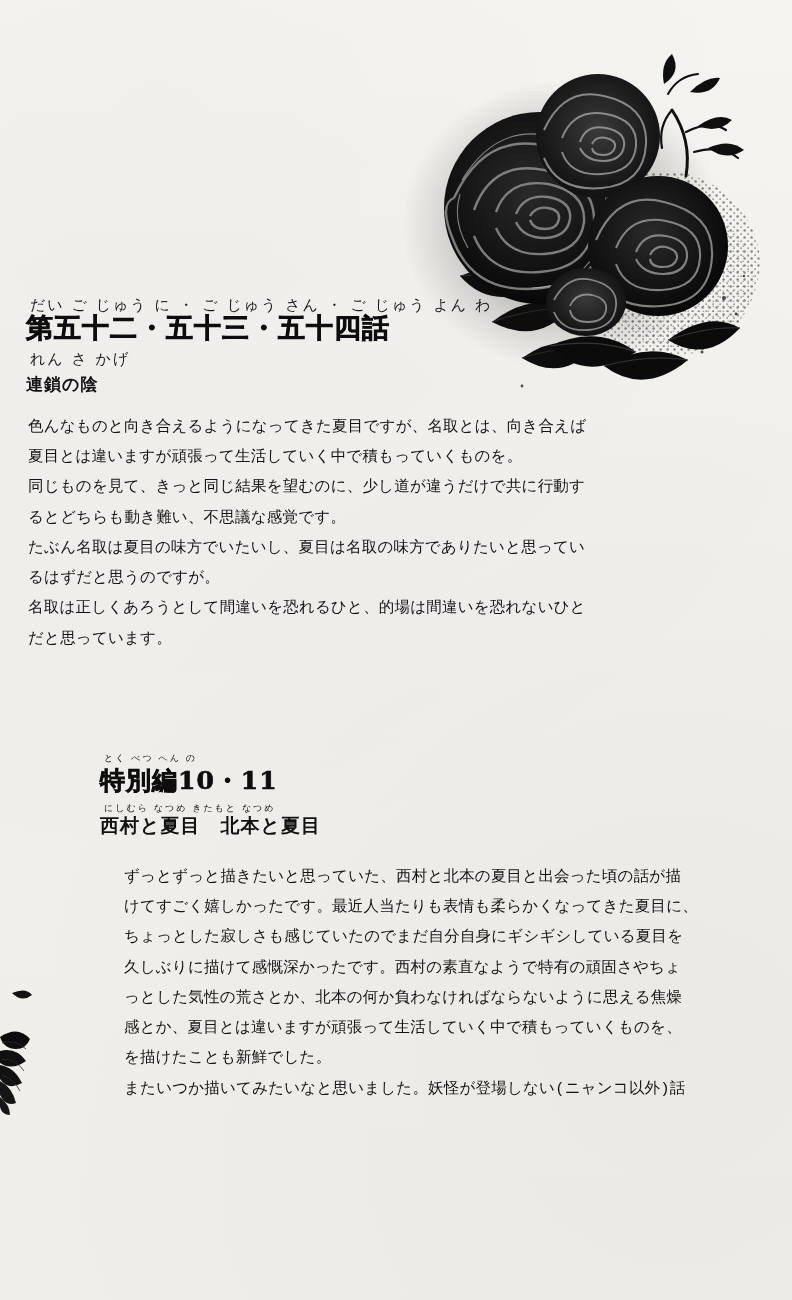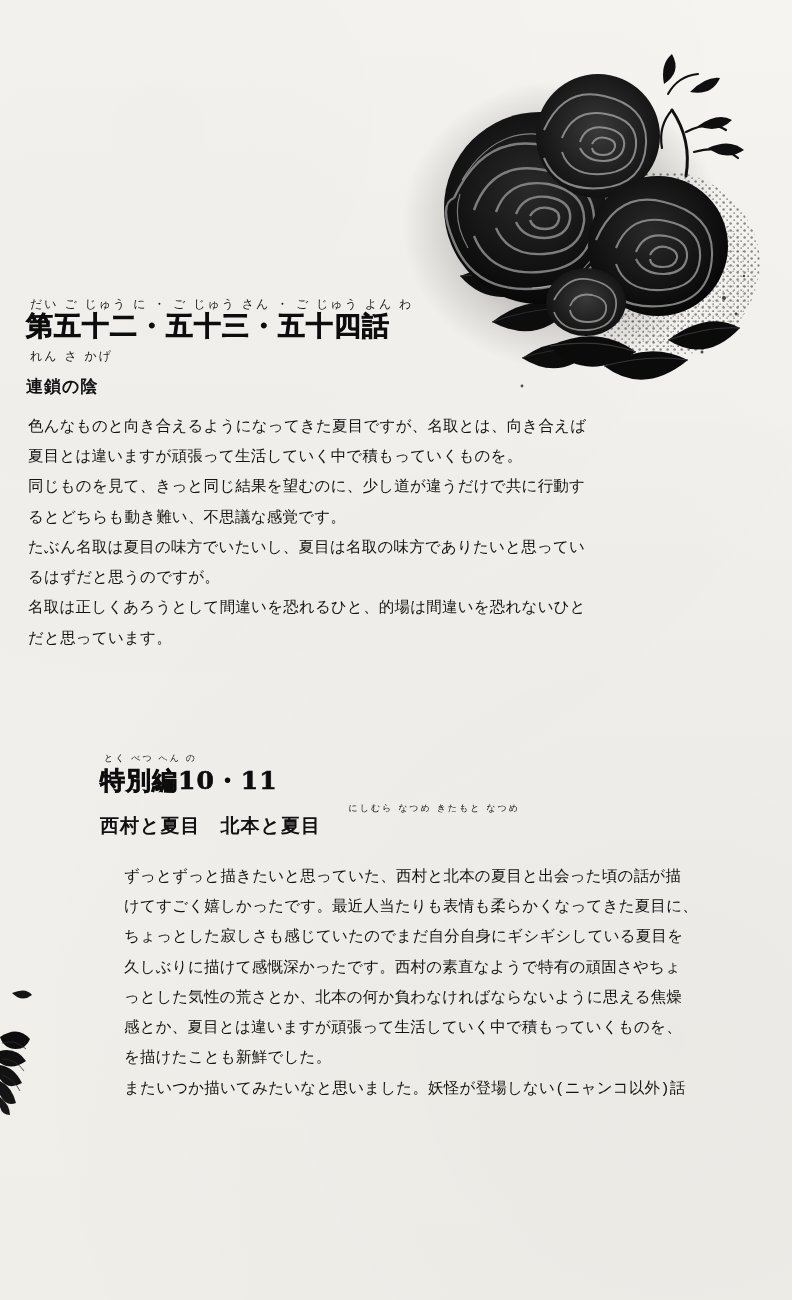--- a/index.html
+++ b/index.html
@@ -42,42 +42,42 @@
   .illustration svg { display: block; }
 
   
   .chapter-heading {
     position: absolute;
     left: 26px;
     top: 296px;
     width: 460px;
   }
   .ruby-row {
-    font-size: 12px;
+    font-size: 15px;
     letter-spacing: 2px;
     color: #1a1a1a;
     margin-bottom: -2px;
     padding-left: 4px;
     white-space: nowrap;
   }
   .chapter-title {
     font-family: Liberation Serif, serif;
     font-size: 27px;
     font-weight: bold;
     letter-spacing: 1px;
     line-height: 1.12;
     color: #0d0d0d;
     white-space: nowrap;
     -webkit-text-stroke: 0.7px #0d0d0d;
   }
   .chapter-sub {
     font-family: "DejaVu Serif", serif;
     font-size: 17px;
     font-weight: bold;
-    margin-top: 12px;
+    margin-top: 6px;
     letter-spacing: 1px;
     color: #121212;
   }
 
   
   .body-block {
     position: absolute;
     font-family: "DejaVu Sans", sans-serif;
     font-size: 15.5px;
     line-height: 1.95;
@@ -122,21 +122,20 @@
     -webkit-text-stroke: 0.7px #0d0d0d;
     white-space: nowrap;
   }
   .special-ruby2 {
     font-size: 9px;
     letter-spacing: 2px;
     padding-left: 4px;
     margin-top: 5px;
     margin-bottom: -2px;
     white-space: nowrap;
-    text-align: right;
   }
   .special-sub {
     font-family: "DejaVu Serif", serif;
     font-size: 19px;
     font-weight: bold;
     letter-spacing: 1px;
     color: #111111;
     white-space: nowrap;
   }
 

